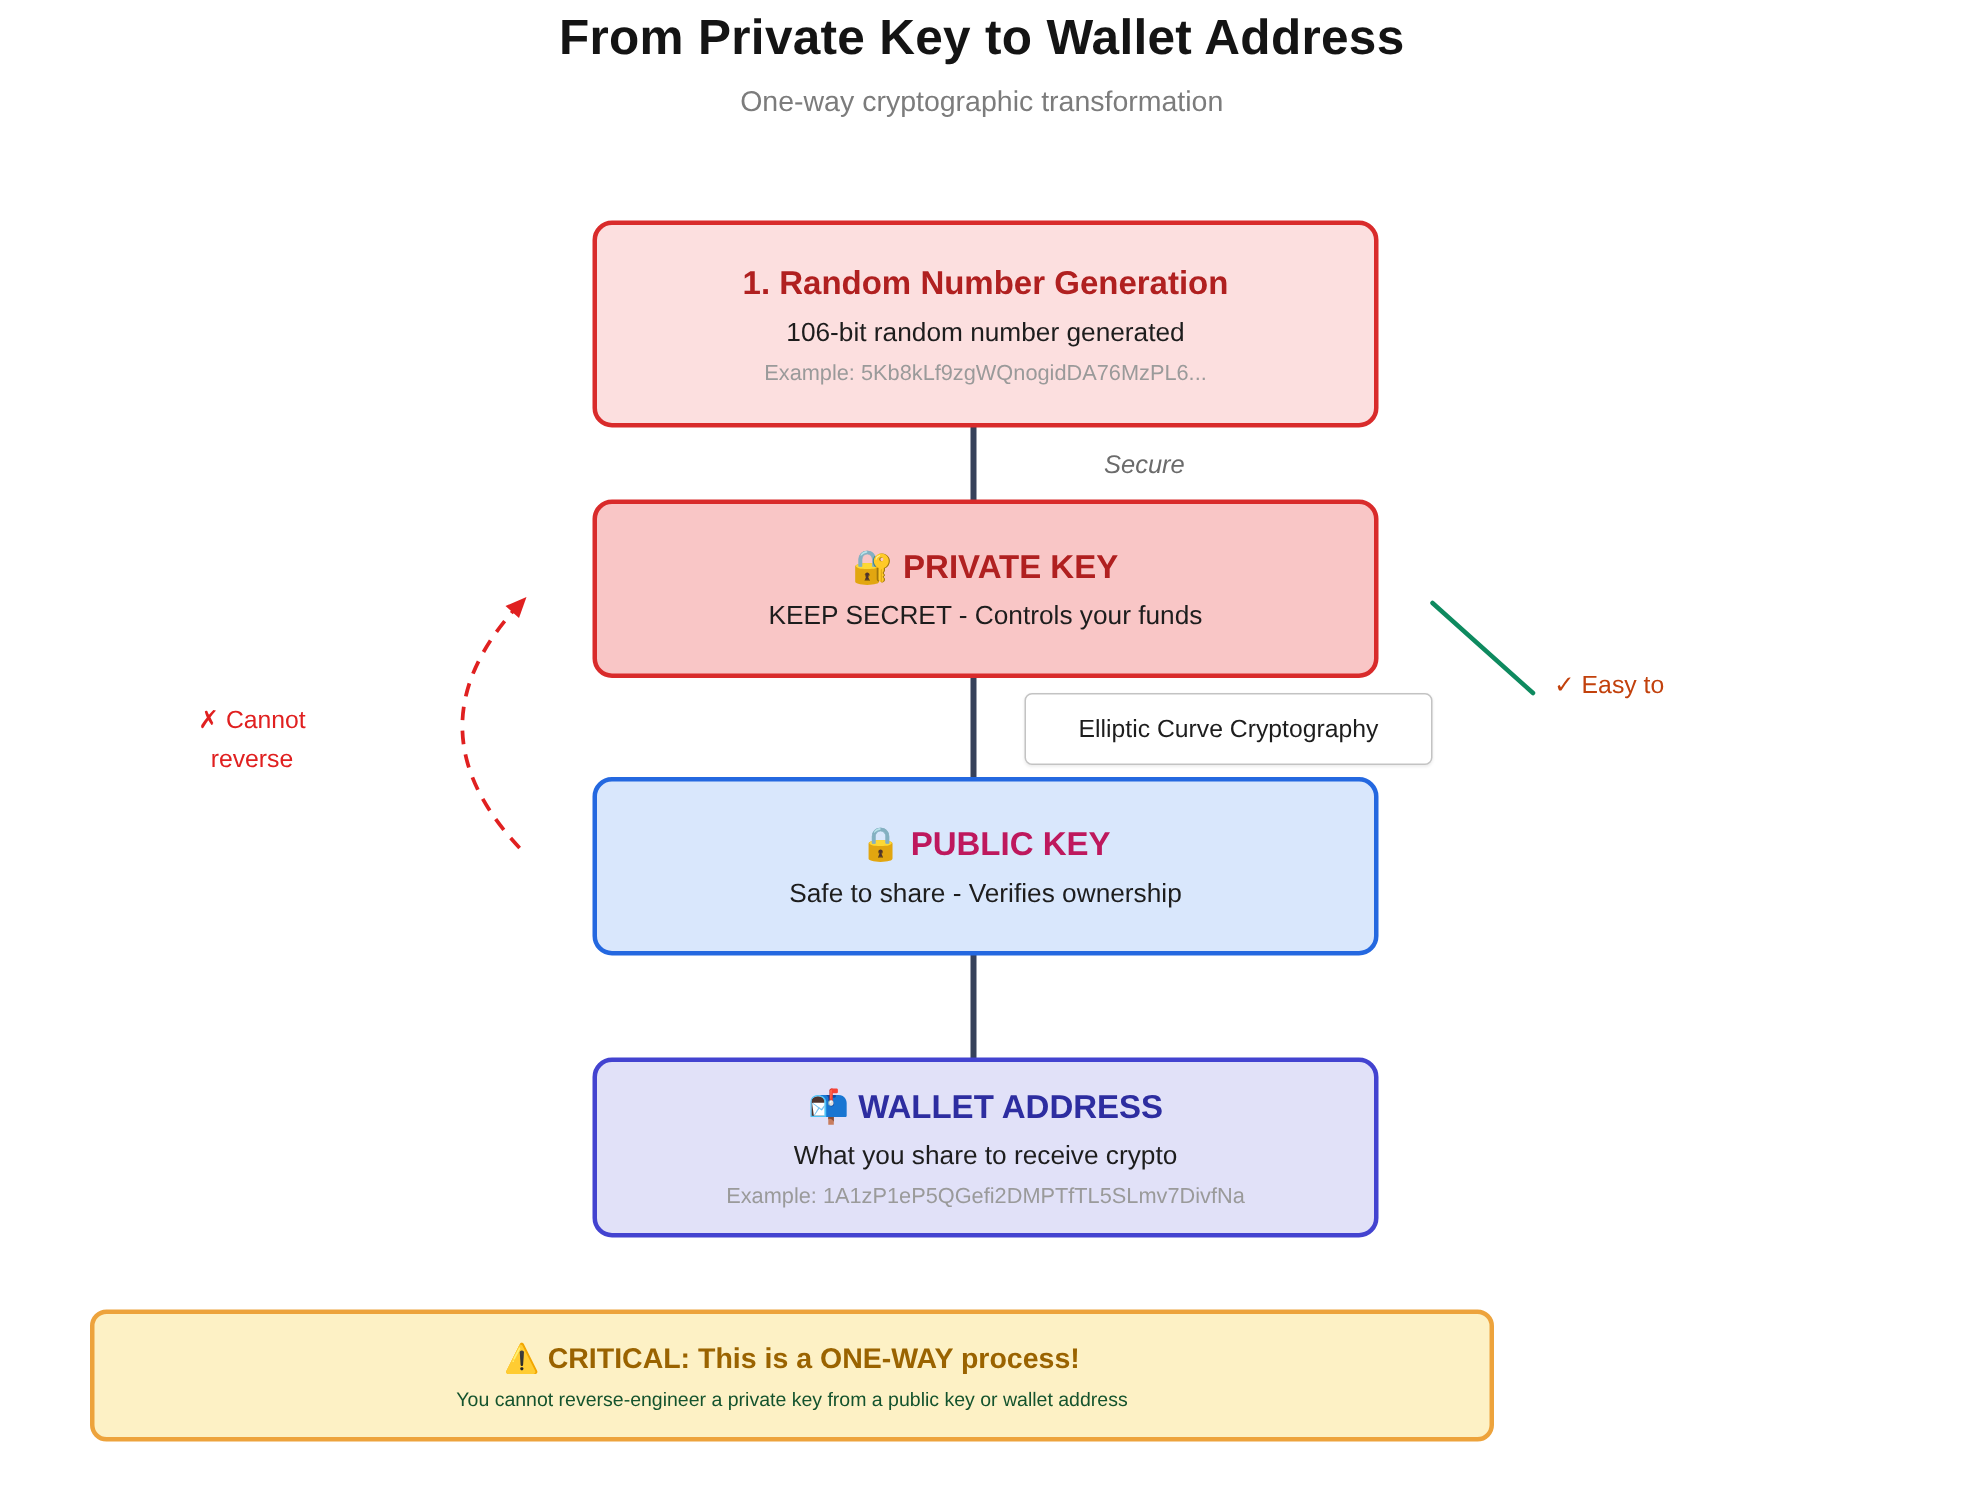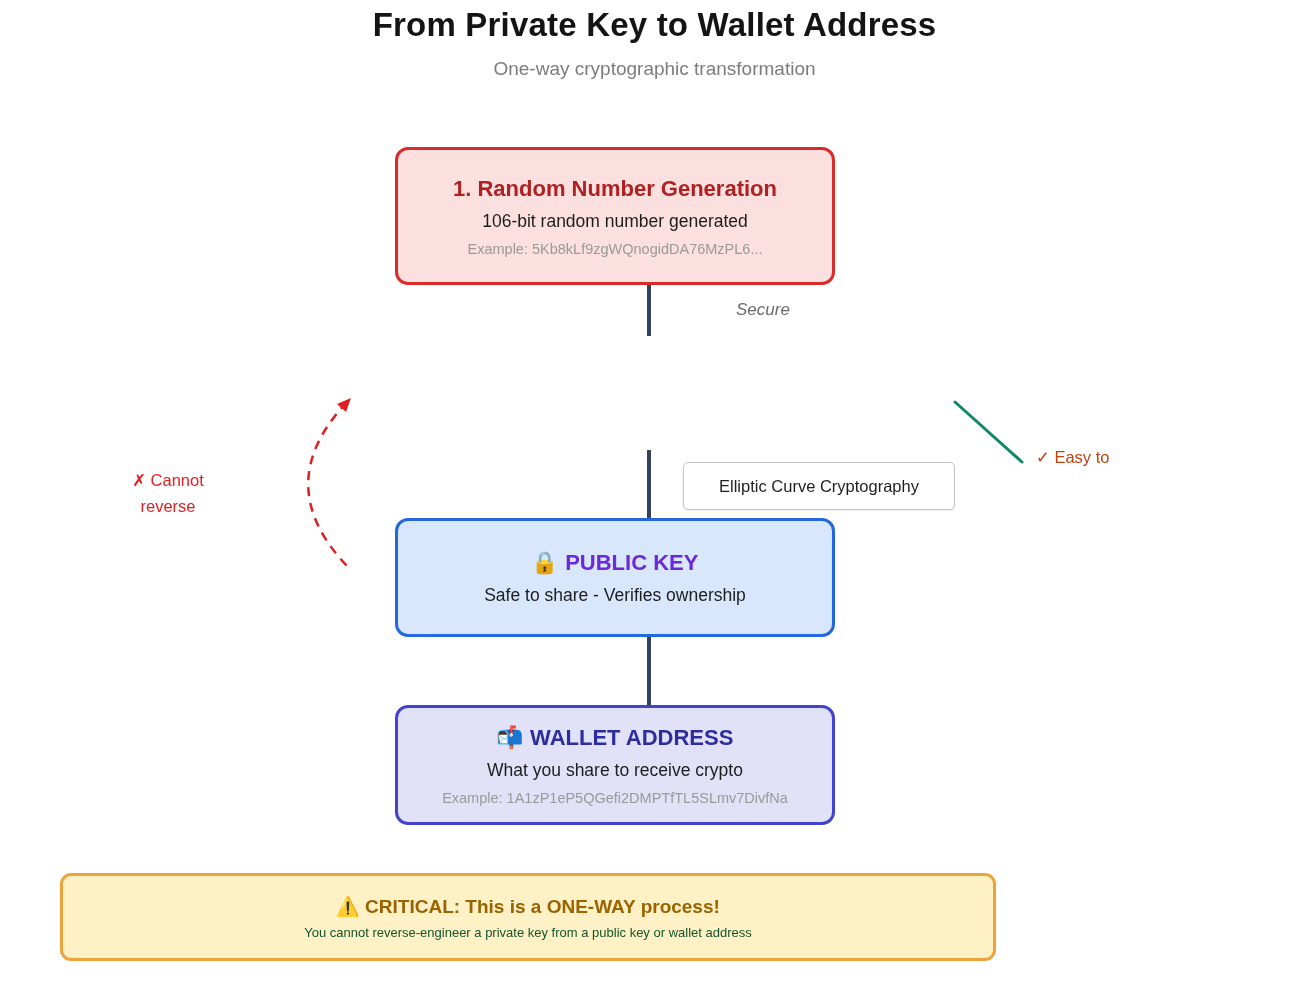--- a/index.html
+++ b/index.html
@@ -11,31 +11,31 @@
   .page-subtitle{position:absolute;top:58px;left:0;width:100%;text-align:center;
     font-size:19px;color:#7c7c7c;}
 
   .overlay{position:absolute;top:0;left:0;width:1309px;height:1002px;pointer-events:none;z-index:1;}
 
   .connector{position:absolute;left:647px;width:4px;background:#36415a;z-index:0;}
   .c1{top:284px;height:52px;}
   .c2{top:450px;height:70px;}
   .c3{top:635px;height:72px;}
 
-  .node{position:absolute;left:395px;width:440px;box-sizing:border-box;z-index:2;
+  .node{position:absolute;left:395px;width:524px;box-sizing:border-box;z-index:2;
     border-radius:13px;display:flex;flex-direction:column;align-items:center;justify-content:center;
     text-align:center;gap:9px;}
   .node-random{top:147px;height:138px;background:#fcdfdf;border:3px solid #d92b2b;}
   .node-private{top:333px;height:119px;background:#f9c6c6;border:3px solid #d92b2b;}
   .node-public{top:518px;height:119px;background:#d9e7fc;border:3px solid #2468e0;}
   .node-wallet{top:705px;height:120px;background:#e1e1f8;border:3px solid #4343d0;}
 
   .node-title{font-size:22px;font-weight:700;}
   .t-red{color:#b02020;}
-  .t-blue{color:#6d28d9;}
+  .t-blue{color:#be185d;}
   .t-indigo{color:#2d2da0;}
   .node-desc{font-size:17.5px;color:#1d1d1d;}
   .node-example{font-size:14.5px;color:#9a9a9a;}
 
   .edge-note{position:absolute;left:736px;top:300px;font-size:17px;font-style:italic;color:#6b6b6b;z-index:2;}
   .edge-box{position:absolute;left:683px;width:272px;height:48px;box-sizing:border-box;z-index:3;
     background:#ffffff;border:1px solid #c3c3c3;border-radius:5px;
     display:flex;align-items:center;justify-content:center;
     font-size:16.5px;color:#1d1d1d;box-shadow:0 1px 2px rgba(0,0,0,.07);}
   .ecc{top:462px;}
@@ -70,20 +70,24 @@
   <div class="connector c3"></div>
 
   <div class="node node-random">
     <div class="node-title t-red">1. Random Number Generation</div>
     <div class="node-desc">106-bit random number generated</div>
     <div class="node-example">Example: 5Kb8kLf9zgWQnogidDA76MzPL6...</div>
   </div>
 
   <div class="edge-note">Secure</div>
 
+  <div class="node node-private">
+    <div class="node-title t-red">🔐 PRIVATE KEY</div>
+    <div class="node-desc">KEEP SECRET - Controls your funds</div>
+  </div>
 
   <div class="edge-box ecc">Elliptic Curve Cryptography</div>
 
   <div class="node node-public">
     <div class="node-title t-blue">🔒 PUBLIC KEY</div>
     <div class="node-desc">Safe to share - Verifies ownership</div>
   </div>
 
 
   <div class="node node-wallet">

